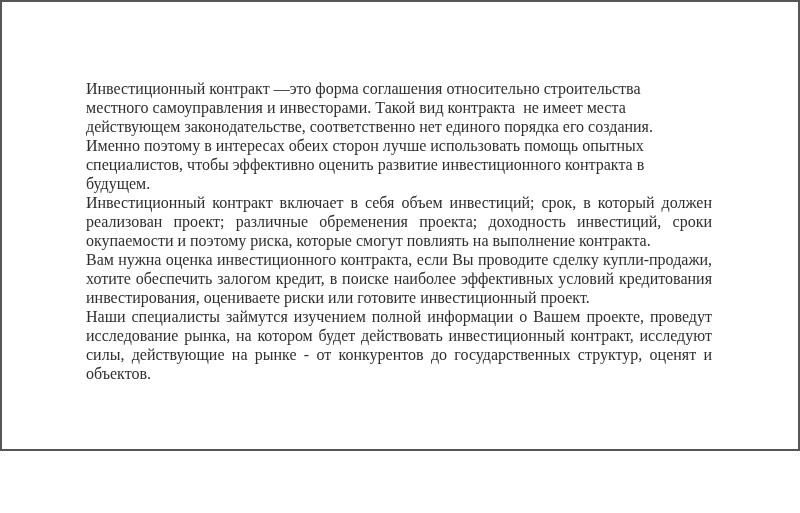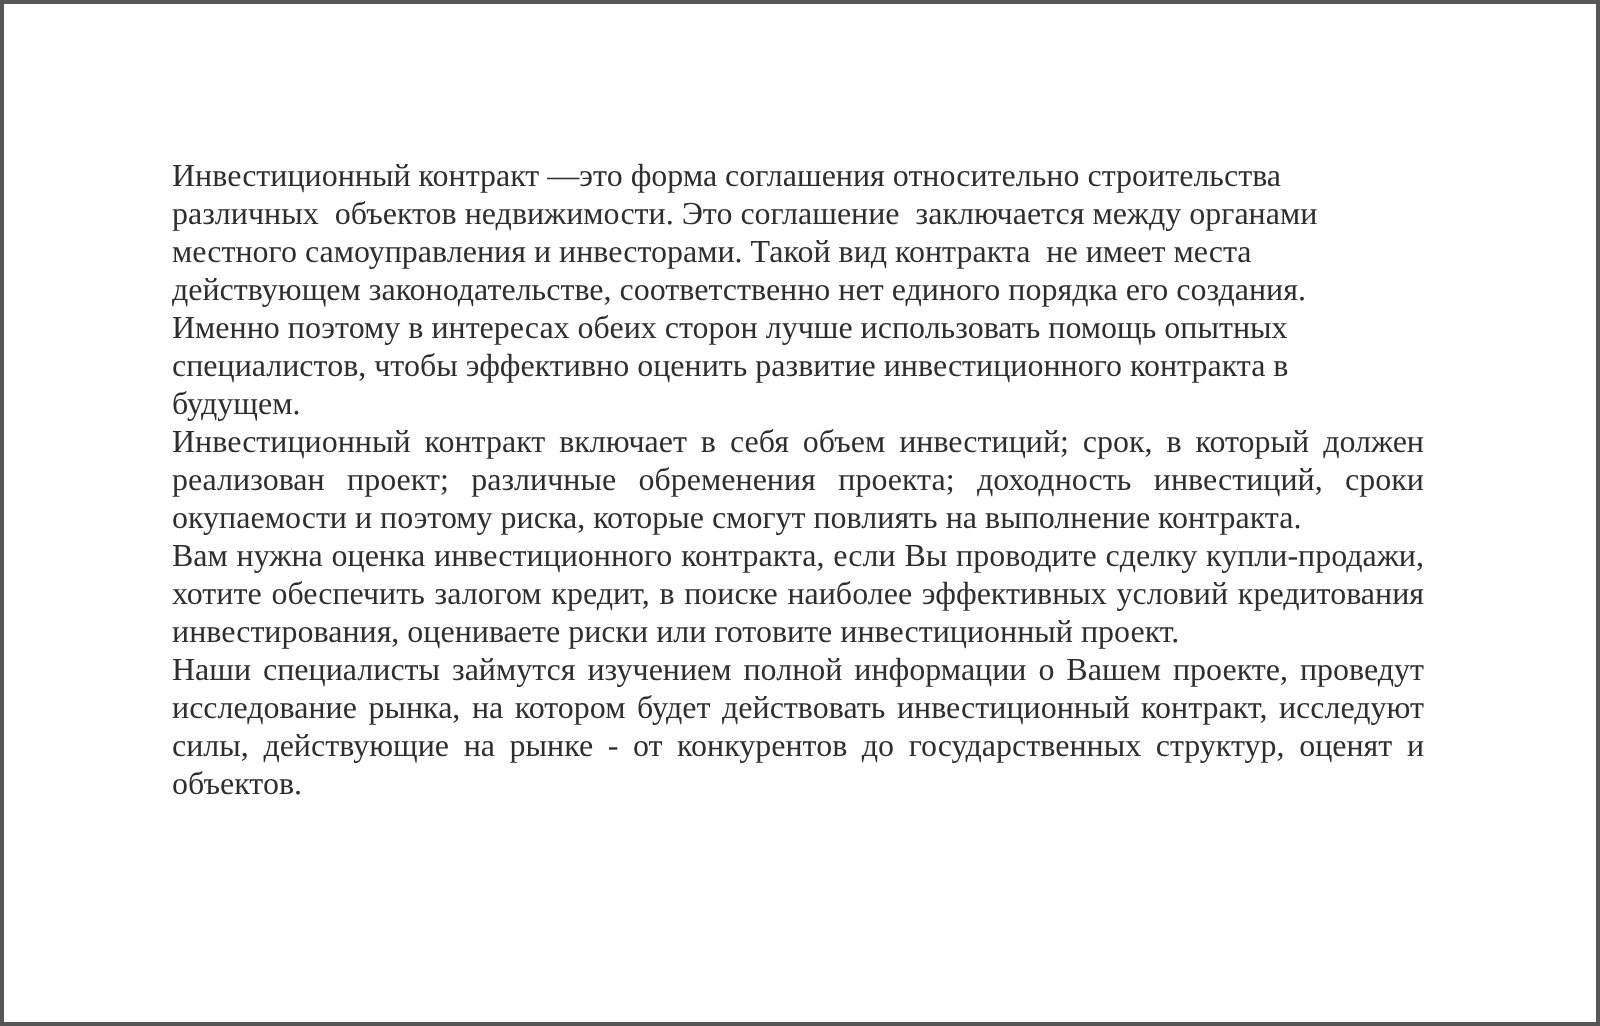--- a/index.html
+++ b/index.html
@@ -3,21 +3,21 @@
 <meta charset="utf-8">
 <style>
   html, body {
     margin: 0;
     padding: 0;
     background: #ffffff;
   }
   .page {
     position: relative;
     width: 800px;
-    height: 513px;
+    height: 451px;
     box-sizing: border-box;
     border: 2px solid #565656;
     background: #ffffff;
     overflow: hidden;
     font-family: "Liberation Serif", serif;
     color: #2e2e2e;
   }
   .content {
     position: absolute;
     left: 84px;
@@ -50,21 +50,20 @@
     text-align-last: left;
   }
 </style>
 </head>
 <body>
 
 <div class="page">
   <div class="content" id="document-body">
       <div class="para p-left">
         <div class="line">Инвестиционный контракт —это форма соглашения относительно строительства</div>
-        <div class="line">различных  объектов недвижимости. Это соглашение  заключается между органами</div>
         <div class="line">местного самоуправления и инвесторами. Такой вид контракта  не имеет места</div>
         <div class="line">действующем законодательстве, соответственно нет единого порядка его создания.</div>
         <div class="line">Именно поэтому в интересах обеих сторон лучше использовать помощь опытных</div>
         <div class="line">специалистов, чтобы эффективно оценить развитие инвестиционного контракта в</div>
         <div class="line last">будущем.</div>
       </div>
       <div class="para p-just">
         <div class="line">Инвестиционный контракт включает в себя объем инвестиций; срок, в который должен быть</div>
         <div class="line">реализован проект; различные обременения проекта; доходность инвестиций, сроки</div>
         <div class="line last">окупаемости и поэтому риска, которые смогут повлиять на выполнение контракта.</div>

